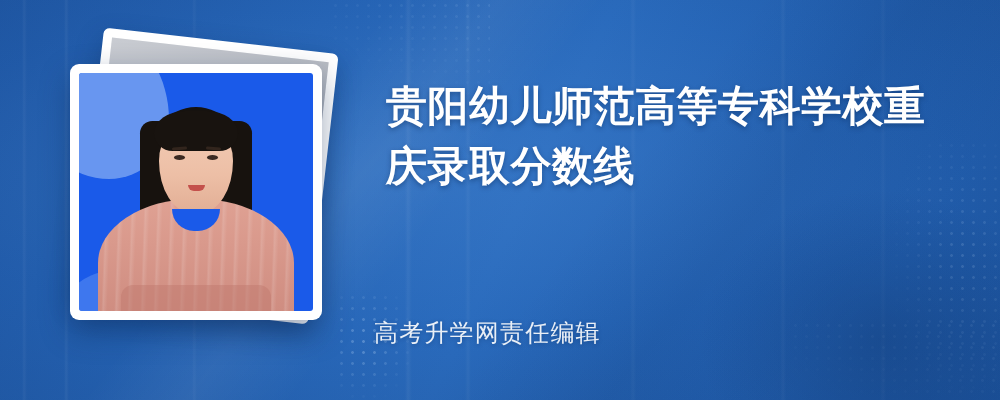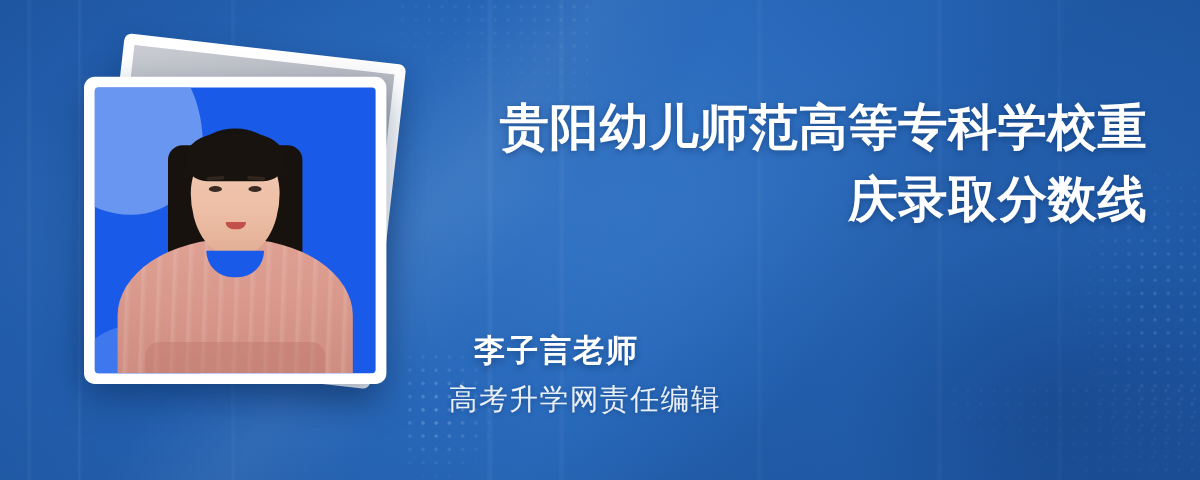--- a/index.html
+++ b/index.html
@@ -225,21 +225,21 @@
     width: 48px; height: 22px;
     margin-left: -24px;
     background: #1a5ae9;
     border-radius: 0 0 24px 24px;
   }
 
   
   .text-col {
     position: absolute;
     left: 386px; top: 0;
-    width: 590px; height: 400px; text-align: right;
+    width: 590px; height: 400px;
   }
   .headline {
     position: absolute;
     left: 0; top: 76px;
     width: 570px;
     color: #ffffff;
     font-size: 41px;
     font-weight: bold;
     line-height: 60px;
     letter-spacing: 0.5px;
@@ -307,17 +307,16 @@
           <div class="mouth"></div>
           <div class="collar"></div>
         </div>
       </div>
     </div>
 
   </div>
 
   <div class="text-col">
     <div class="headline">贵阳幼儿师范高等专科学校重庆录取分数线</div>
-    <div class="byline">李子言老师</div>
     <div class="role">高考升学网责任编辑</div>
   </div>
 
 </div>
 
 </body></html>

